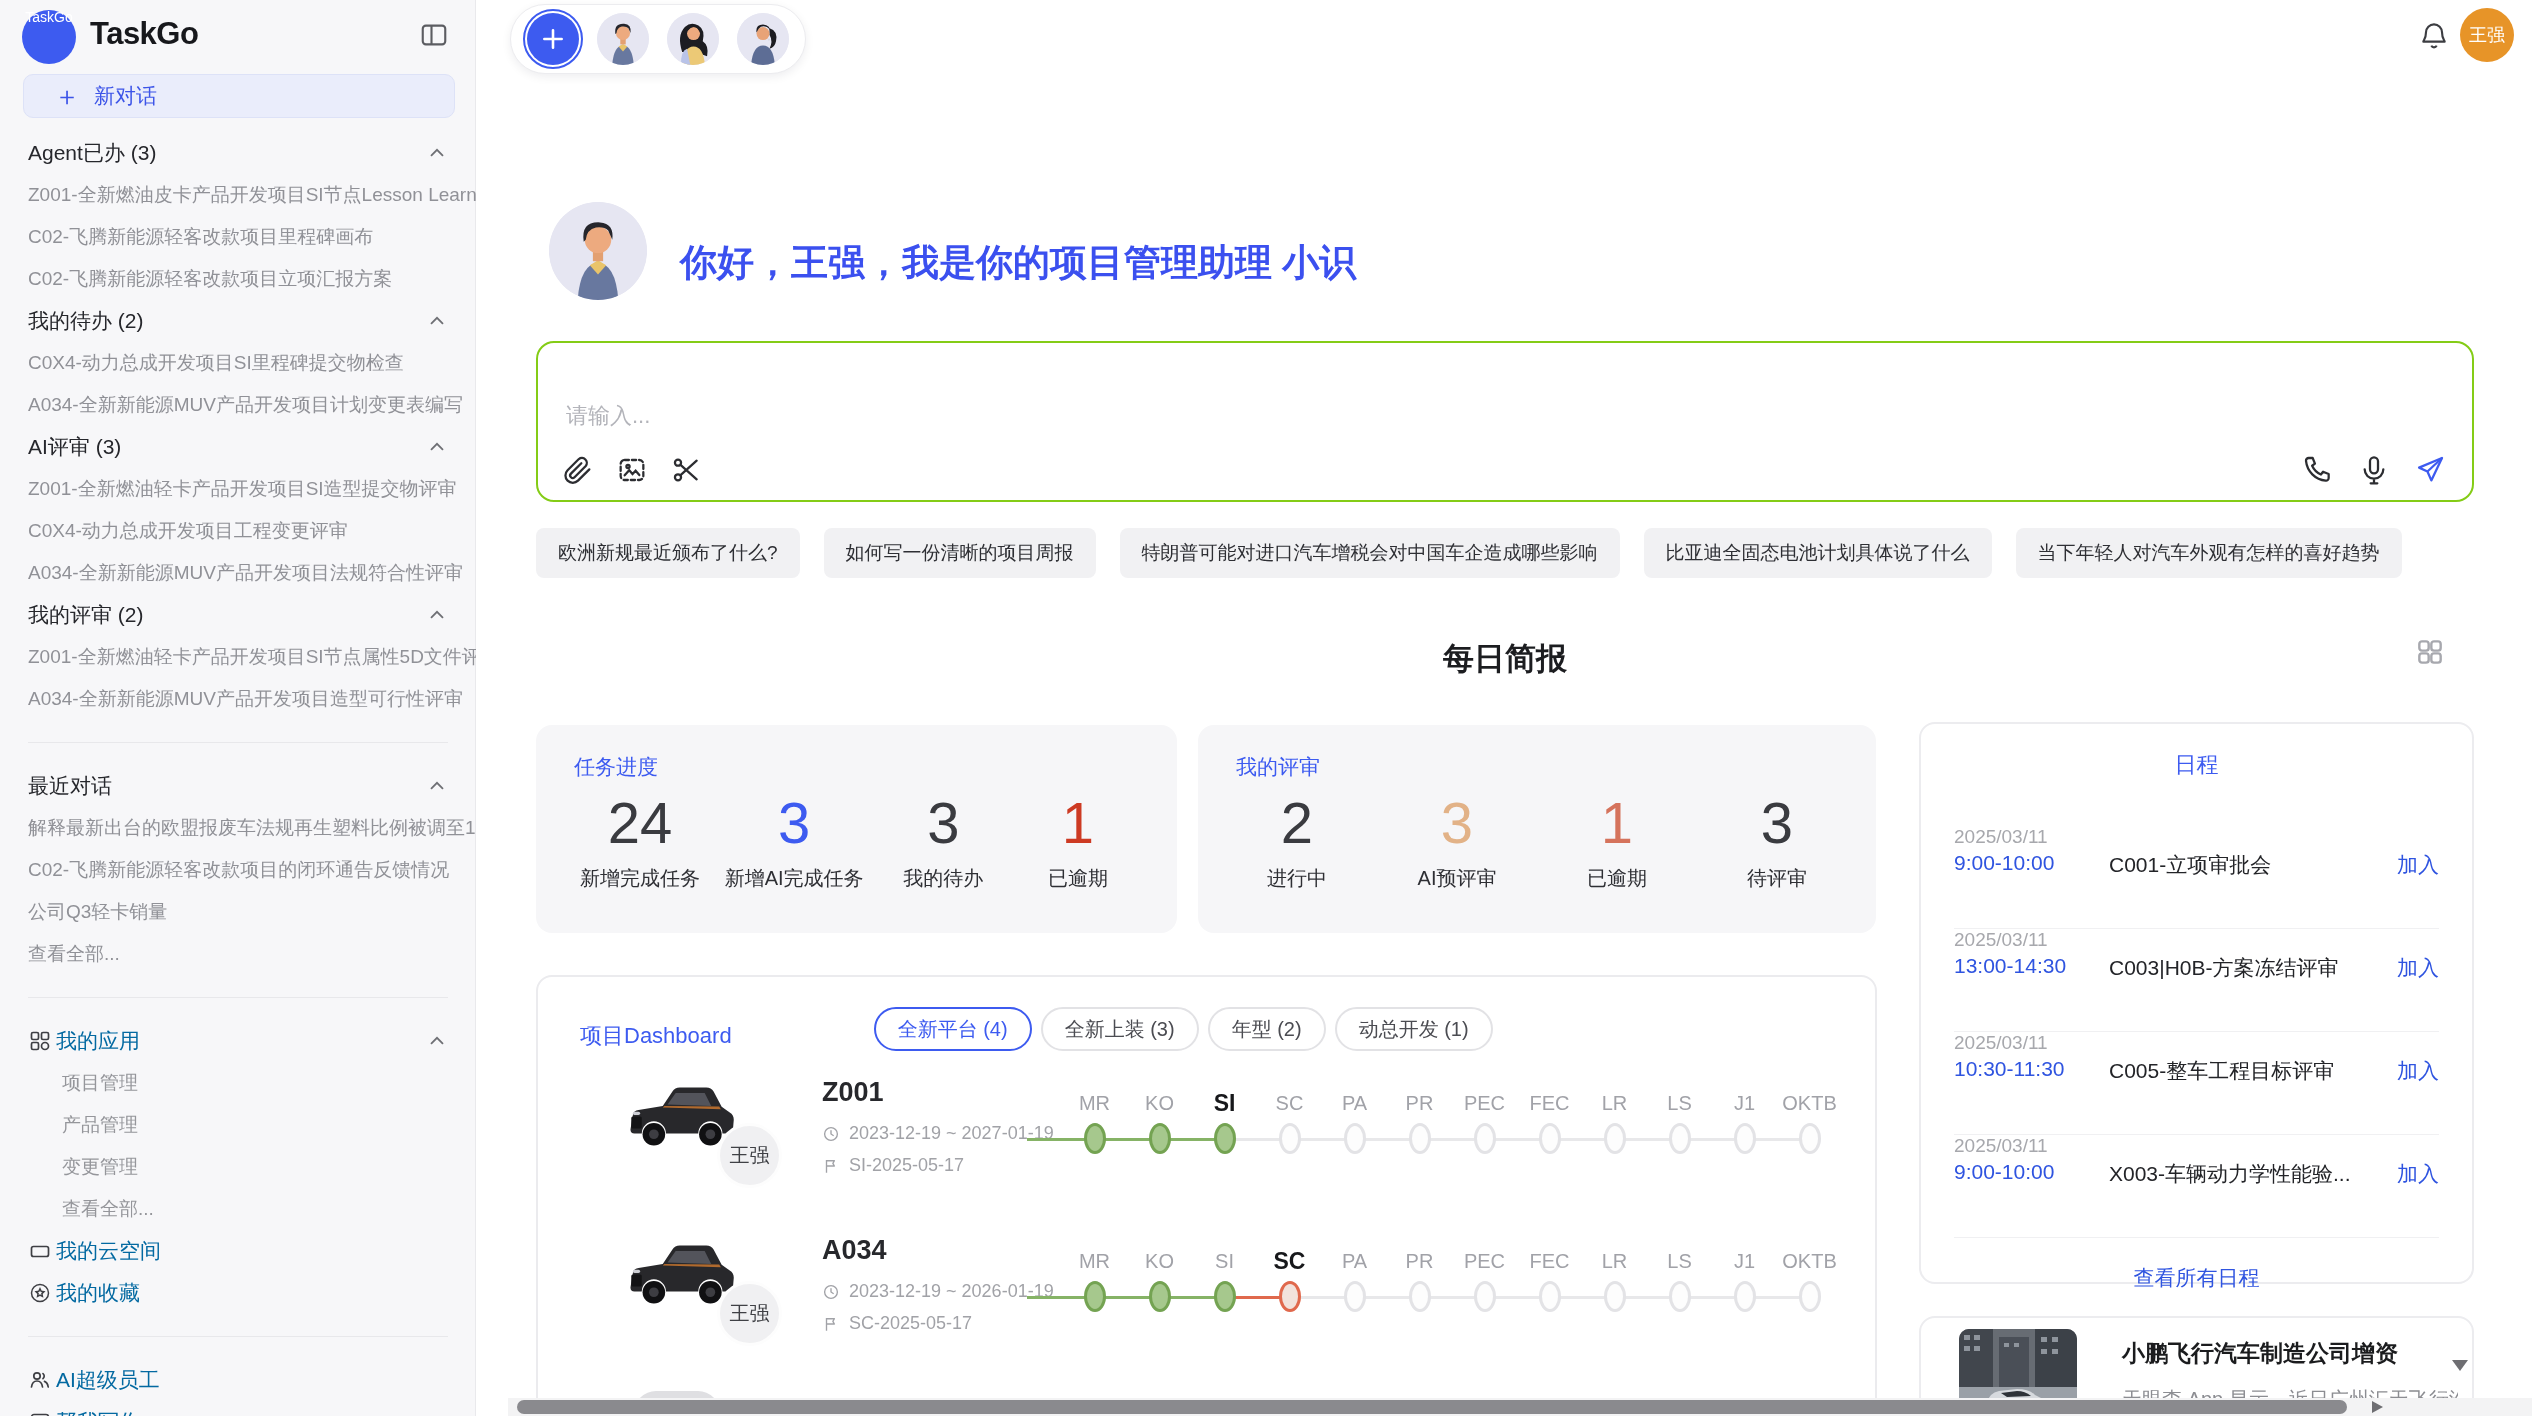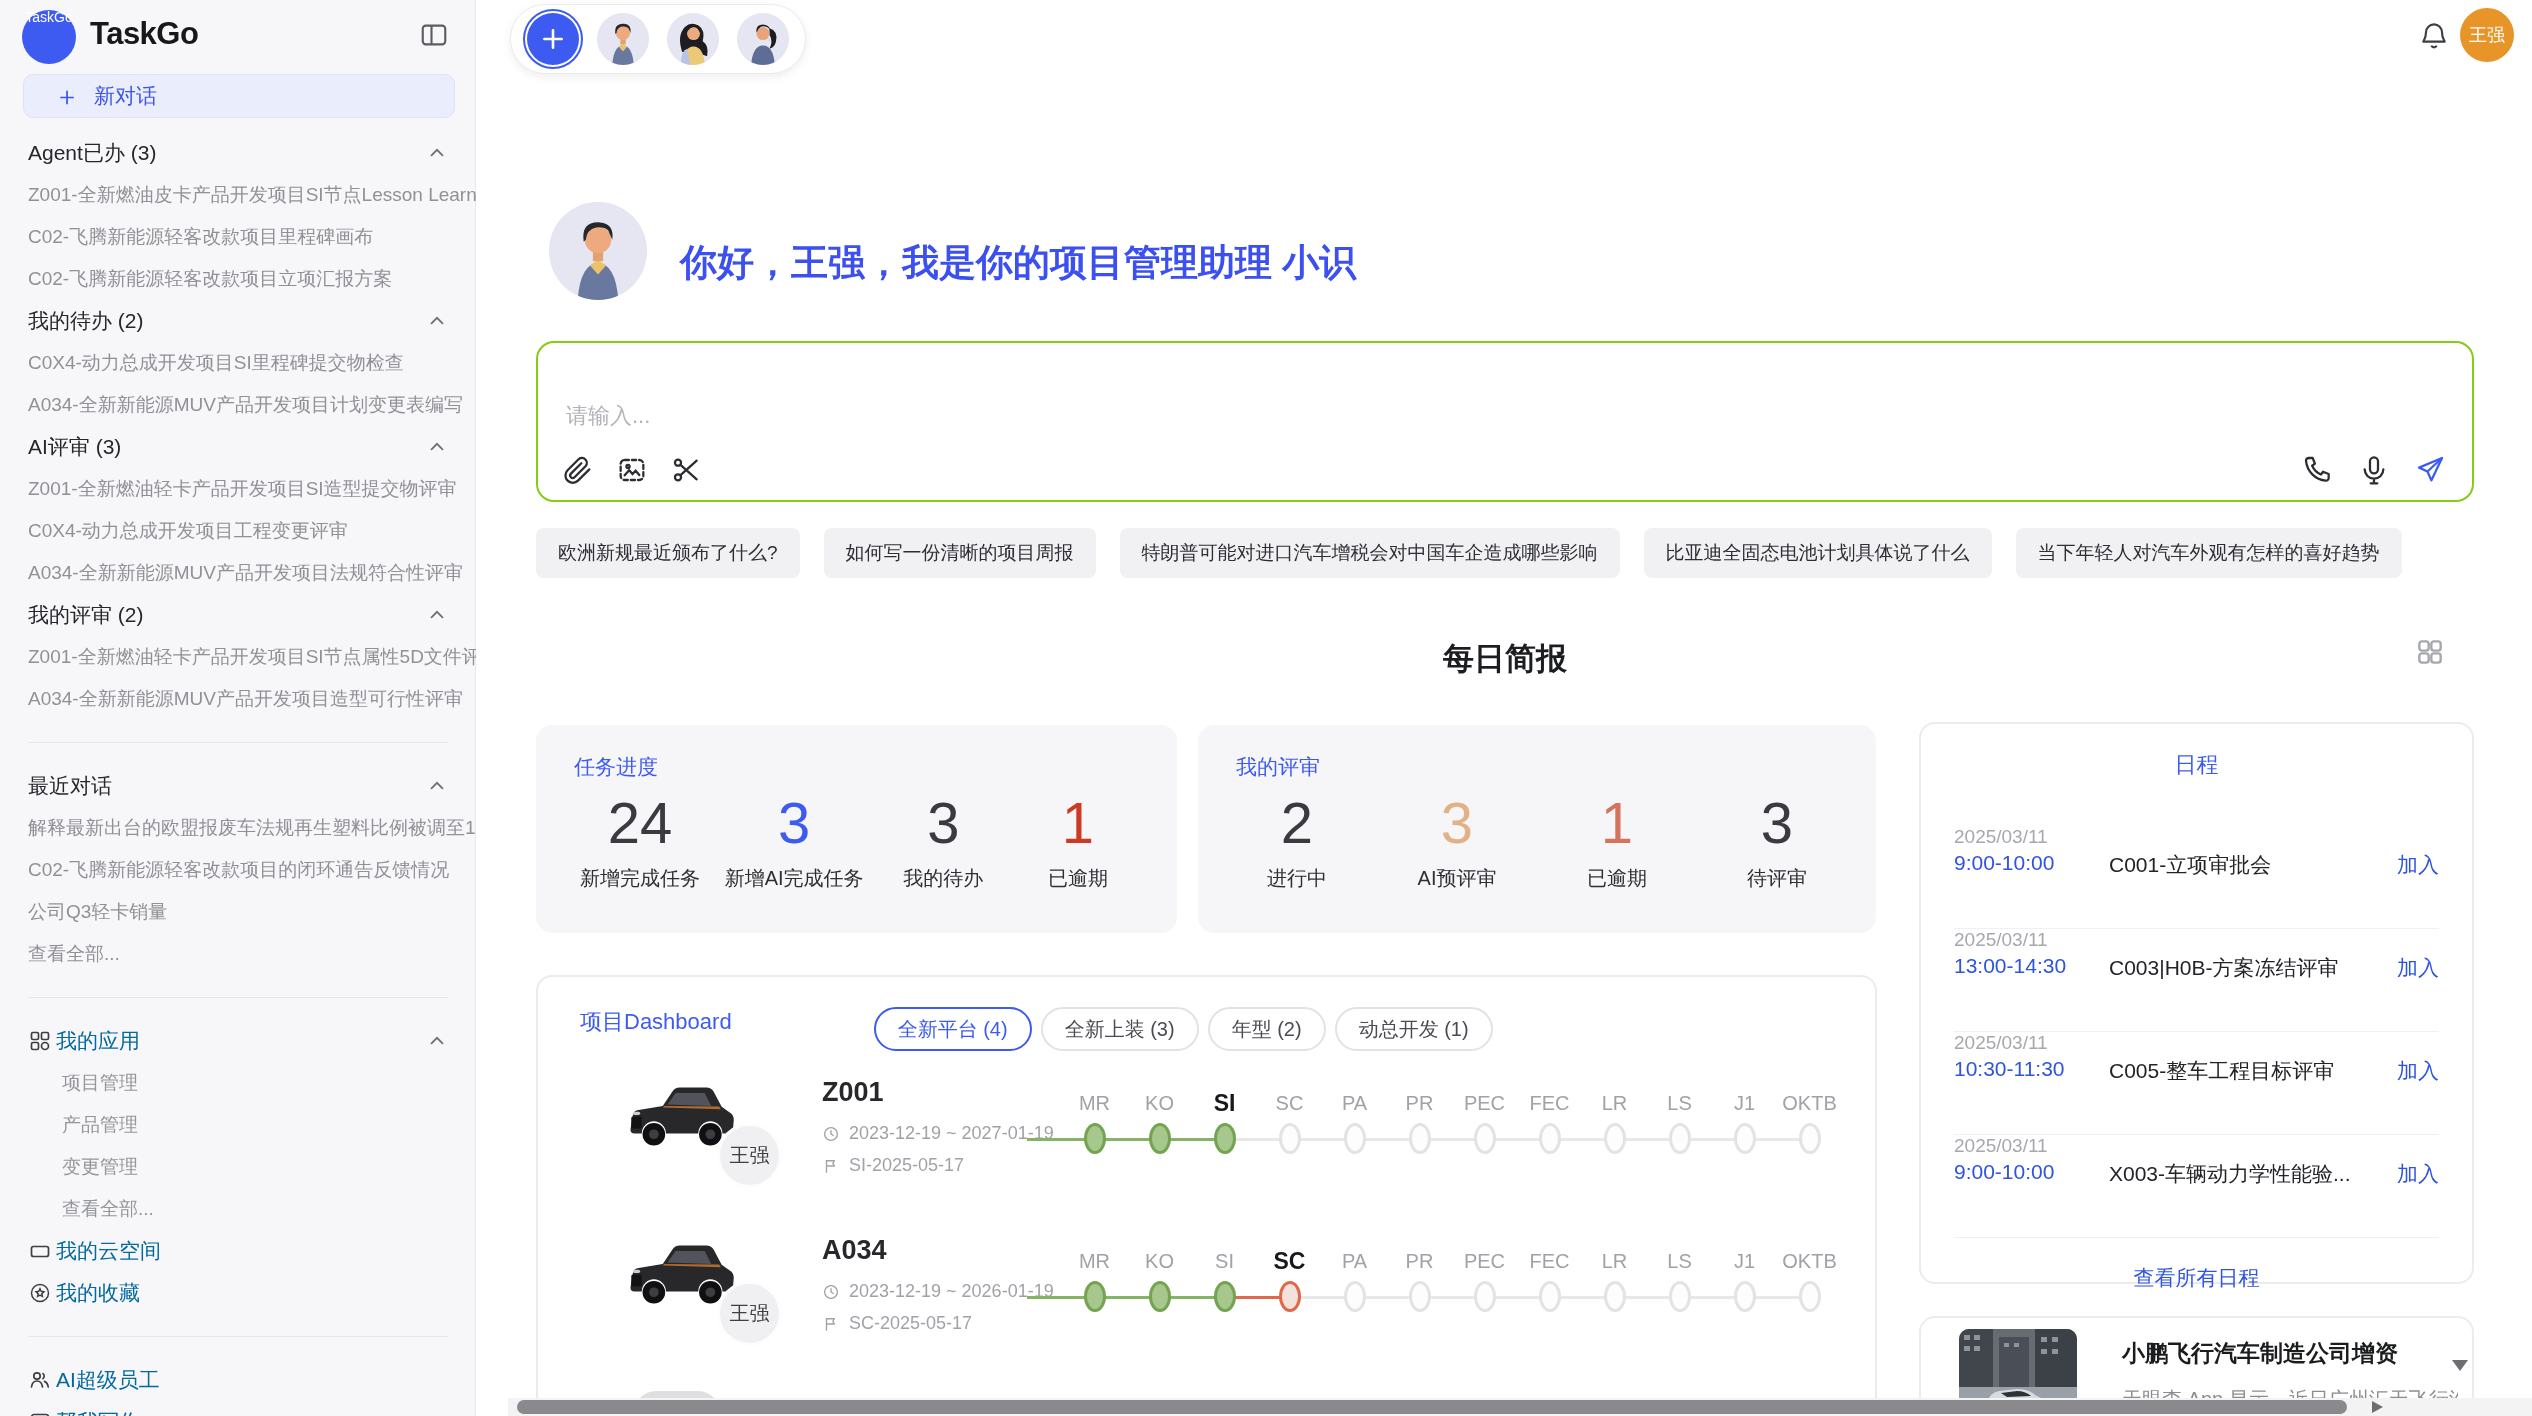--- a/index.html
+++ b/index.html
@@ -68,21 +68,21 @@
   #statcard1{left:1198px;width:678px}
   .stat-title{font-size:21px;color:#3d5bf0}
   .stat-row{display:flex;justify-content:space-between;margin-top:4px;padding:0 6px}
   .stat-col{display:flex;flex-direction:column;align-items:center;min-width:110px}
   .stat-val{font-size:58px;font-weight:500;line-height:76px}
   .stat-lbl{font-size:20px;color:#2e2f34;margin-top:4px}
 
   
   .dash-card{position:absolute;left:536px;top:975px;width:1341px;height:470px;border:2px solid #ebebee;
              border-radius:16px;background:#fff;box-sizing:border-box;overflow:hidden}
-  .dash-head{position:absolute;left:42px;top:30px;display:flex;align-items:flex-start}
+  .dash-head{position:absolute;left:42px;top:30px;display:flex;align-items:flex-end}
   .dash-title{font-size:22px;color:#3d5bf0}
   .tabs{display:flex;gap:9px;margin-left:142px}
   .tab{height:44px;border-radius:22px;border:2px solid #e2e2e5;display:flex;align-items:center;
        padding:0 22px;font-size:20px;color:#4b4c52;background:#fff;cursor:pointer;font-family:inherit}
   .tab.active{border-color:#3d5bf0;color:#3d5bf0}
   .proj-abs{position:absolute}
   .proj-name{font-size:27px;font-weight:700;color:#27282c}
   .proj-meta{display:flex;align-items:center;gap:9px;font-size:18px;color:#a1a2a7}
   .badge{width:65px;height:65px;border-radius:50%;background:#f0f0f2;border:3px solid #fdfdfd;
          box-sizing:border-box;display:flex;align-items:center;justify-content:center;

